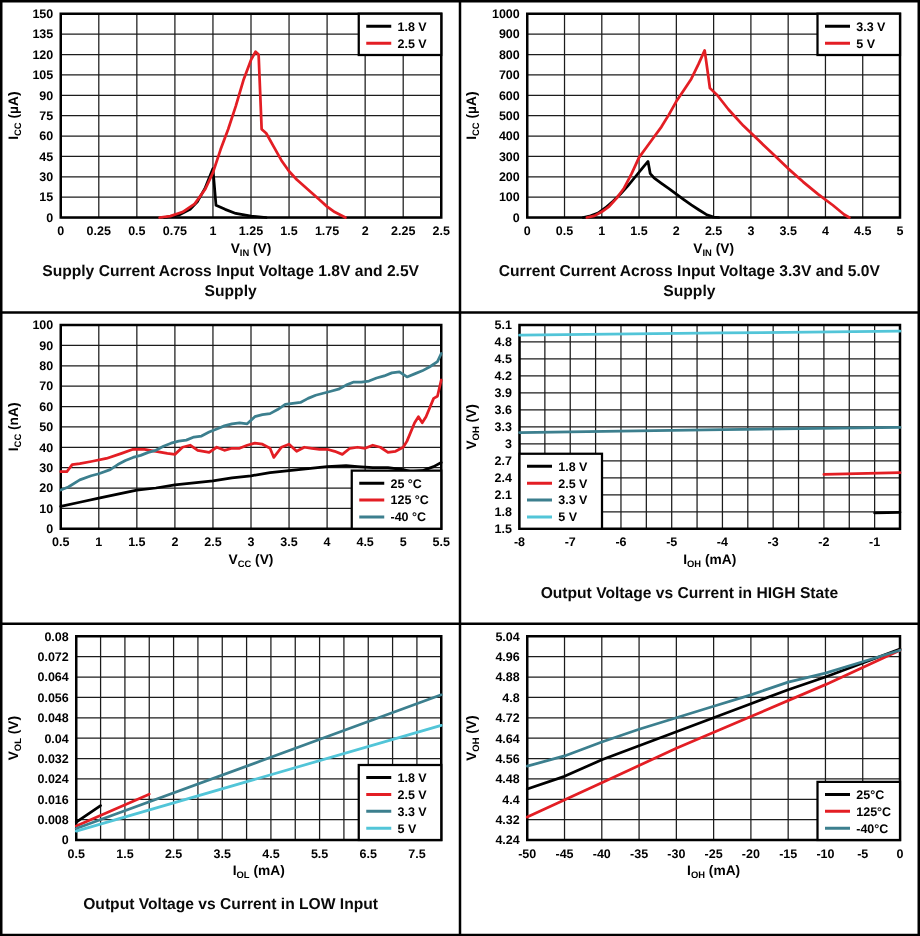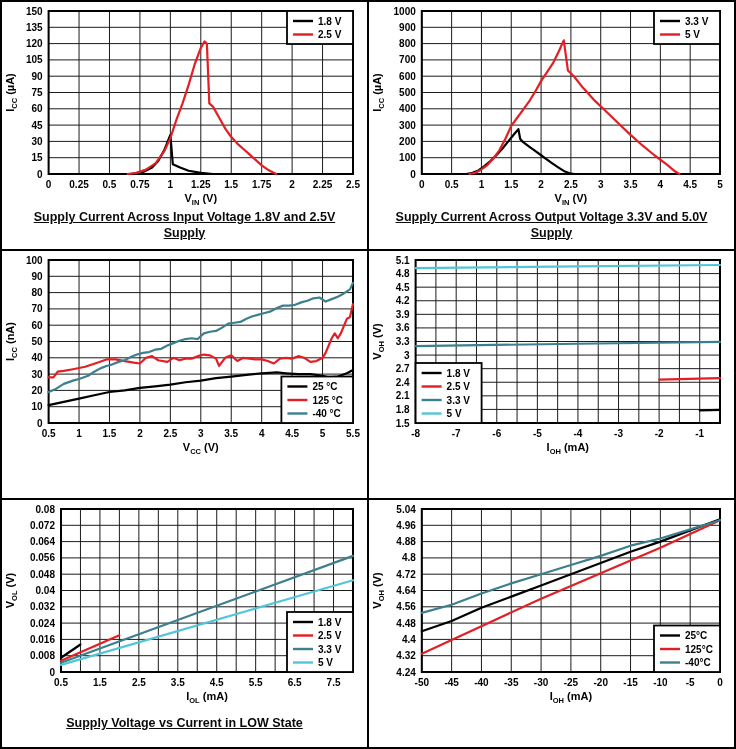--- a/index.html
+++ b/index.html
@@ -2,21 +2,21 @@
 <html><head>
 <meta charset="utf-8">
 <style>
   html,body{margin:0;padding:0;background:#fff;}
   body{width:736px;height:749px;font-family:"Liberation Sans",sans-serif;}
   .sheet{box-sizing:border-box;width:736px;height:749px;border:2px solid #000;background:#000;
          display:grid;grid-template-columns:365px 365px;grid-template-rows:247px 247px 247px;gap:2px;}
   .cell{background:#fff;display:flex;flex-direction:column;overflow:hidden;margin:0;}
   .plot{display:block;flex:0 0 auto;}
   .cap{flex:1 1 auto;display:flex;align-items:center;justify-content:center;text-align:center;
-       font-weight:bold;font-size:12.5px;line-height:1.25;color:#0a0a0a;padding:0 26px 6px 26px;text-decoration:underline;}
+       font-weight:bold;font-size:12.5px;line-height:1.25;color:#0a0a0a;padding:0 26px 6px 26px;}
   svg text{font-family:"Liberation Sans",sans-serif;}
 </style>
 </head>
 <body>
 
 <div class="sheet">
 
   <figure class="cell">
     <svg class="plot" width="365" height="206" viewBox="0 0 365 206">
         <g stroke="#1c1c1c" stroke-width="1">
@@ -147,21 +147,21 @@
           <polyline points="100.51,172.00 106.48,170.70 112.44,167.44 118.40,163.03 124.37,156.51 130.33,148.37 136.30,136.95 142.26,123.91 148.22,115.77 154.19,107.61 160.15,99.47 166.12,89.69 172.08,79.09 178.04,70.13 184.01,61.16 189.97,48.94 194.74,38.34 197.13,55.45 198.92,68.50 204.88,74.20 213.83,85.61 225.76,98.65 237.68,110.06 249.61,121.47 261.54,132.88 273.47,143.47 285.40,153.25 297.32,162.22 306.27,169.56 310.44,172.00" stroke="#e31e24"></polyline>
         </g>
         <g>
           <rect x="285" y="9" width="66" height="33" fill="#fff" stroke="#000" stroke-width="1.8"></rect>
           <line x1="291" y1="19" x2="311" y2="19" stroke="#000000" stroke-width="2.4"></line>
           <text x="316" y="22.5" font-size="10" font-weight="600" fill="#000">3.3 V</text>
           <line x1="291" y1="32.5" x2="311" y2="32.5" stroke="#e31e24" stroke-width="2.4"></line>
           <text x="316" y="36" font-size="10" font-weight="600" fill="#000">5 V</text>
         </g>
       </svg>
-    <figcaption class="cap">Supply Current Across Output Voltage 3.3V and 5.0V Supply</figcaption>
+    <figcaption class="cap">Current Current Across Input Voltage 3.3V and 5.0V Supply</figcaption>
   </figure>
 
   <figure class="cell">
     <svg class="plot" width="365" height="206" viewBox="0 0 365 206">
         <g stroke="#1c1c1c" stroke-width="1">
           <line x1="46.6" y1="9" x2="46.6" y2="172"></line>
           <line x1="77.03999999999999" y1="9" x2="77.03999999999999" y2="172"></line>
           <line x1="107.47999999999999" y1="9" x2="107.47999999999999" y2="172"></line>
           <line x1="137.92" y1="9" x2="137.92" y2="172"></line>
           <line x1="168.35999999999999" y1="9" x2="168.35999999999999" y2="172"></line>
@@ -301,20 +301,21 @@
           <line x1="52.6" y1="122" x2="72.6" y2="122" stroke="#000000" stroke-width="2.4"></line>
           <text x="77.6" y="125.5" font-size="10" font-weight="600" fill="#000">1.8 V</text>
           <line x1="52.6" y1="135.5" x2="72.6" y2="135.5" stroke="#e31e24" stroke-width="2.4"></line>
           <text x="77.6" y="139" font-size="10" font-weight="600" fill="#000">2.5 V</text>
           <line x1="52.6" y1="149" x2="72.6" y2="149" stroke="#3c7f8e" stroke-width="2.4"></line>
           <text x="77.6" y="152.5" font-size="10" font-weight="600" fill="#000">3.3 V</text>
           <line x1="52.6" y1="162.5" x2="72.6" y2="162.5" stroke="#52c5d8" stroke-width="2.4"></line>
           <text x="77.6" y="166" font-size="10" font-weight="600" fill="#000">5 V</text>
         </g>
       </svg>
+    <figcaption class="cap">Output Voltage vs Current in HIGH State</figcaption>
   </figure>
 
   <figure class="cell">
     <svg class="plot" width="365" height="206" viewBox="0 0 365 206">
         <g stroke="#1c1c1c" stroke-width="1">
           <line x1="59" y1="9" x2="59" y2="172"></line>
           <line x1="78.46666666666667" y1="9" x2="78.46666666666667" y2="172"></line>
           <line x1="97.93333333333334" y1="9" x2="97.93333333333334" y2="172"></line>
           <line x1="117.4" y1="9" x2="117.4" y2="172"></line>
           <line x1="136.86666666666667" y1="9" x2="136.86666666666667" y2="172"></line>
@@ -378,21 +379,21 @@
           <line x1="291" y1="122" x2="311" y2="122" stroke="#000000" stroke-width="2.4"></line>
           <text x="316" y="125.5" font-size="10" font-weight="600" fill="#000">1.8 V</text>
           <line x1="291" y1="135.5" x2="311" y2="135.5" stroke="#e31e24" stroke-width="2.4"></line>
           <text x="316" y="139" font-size="10" font-weight="600" fill="#000">2.5 V</text>
           <line x1="291" y1="149" x2="311" y2="149" stroke="#3c7f8e" stroke-width="2.4"></line>
           <text x="316" y="152.5" font-size="10" font-weight="600" fill="#000">3.3 V</text>
           <line x1="291" y1="162.5" x2="311" y2="162.5" stroke="#52c5d8" stroke-width="2.4"></line>
           <text x="316" y="166" font-size="10" font-weight="600" fill="#000">5 V</text>
         </g>
       </svg>
-    <figcaption class="cap">Supply Voltage vs Current in LOW State</figcaption>
+    <figcaption class="cap">Output Voltage vs Current in LOW Input</figcaption>
   </figure>
 
   <figure class="cell">
     <svg class="plot" width="365" height="206" viewBox="0 0 365 206">
         <g stroke="#1c1c1c" stroke-width="1">
           <line x1="52.8" y1="9" x2="52.8" y2="172"></line>
           <line x1="82.62" y1="9" x2="82.62" y2="172"></line>
           <line x1="112.44" y1="9" x2="112.44" y2="172"></line>
           <line x1="142.26" y1="9" x2="142.26" y2="172"></line>
           <line x1="172.07999999999998" y1="9" x2="172.07999999999998" y2="172"></line>

